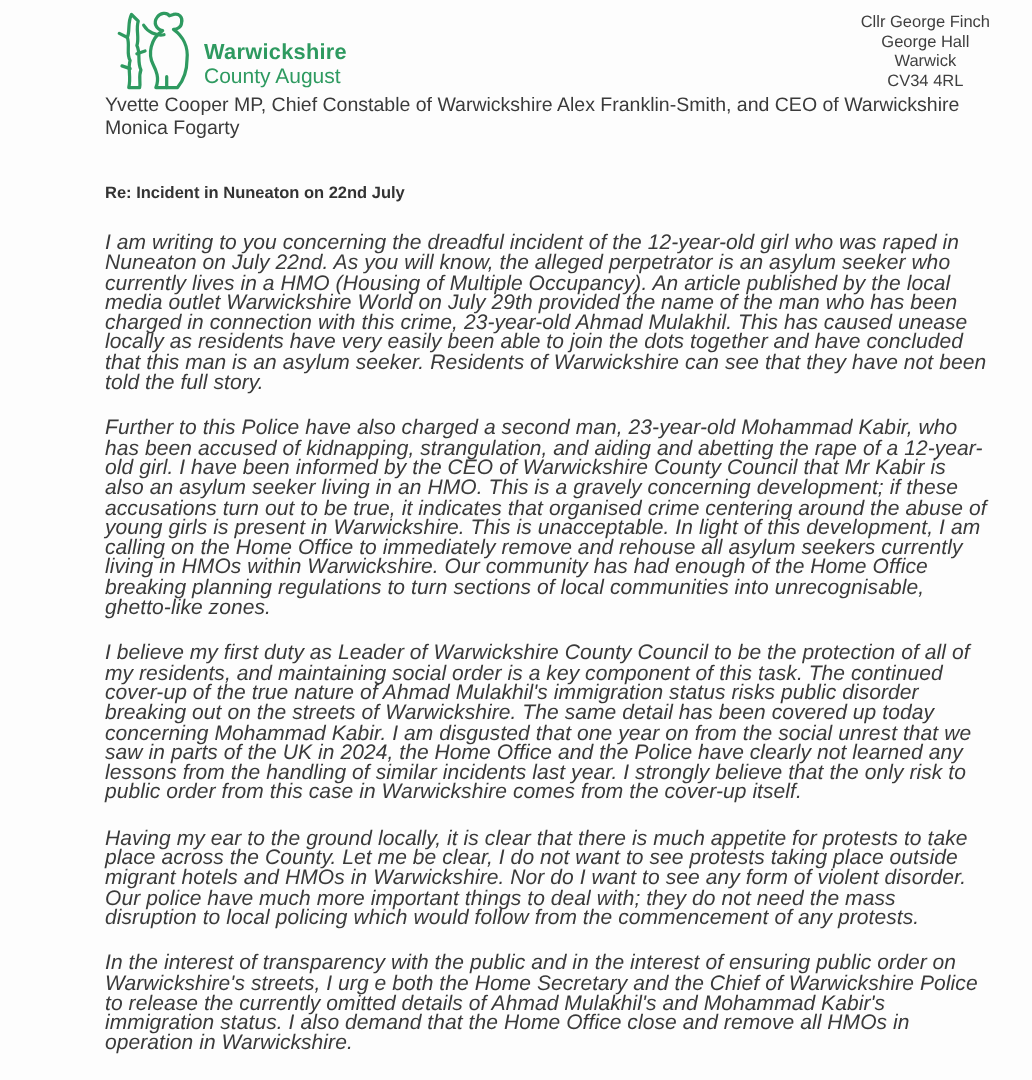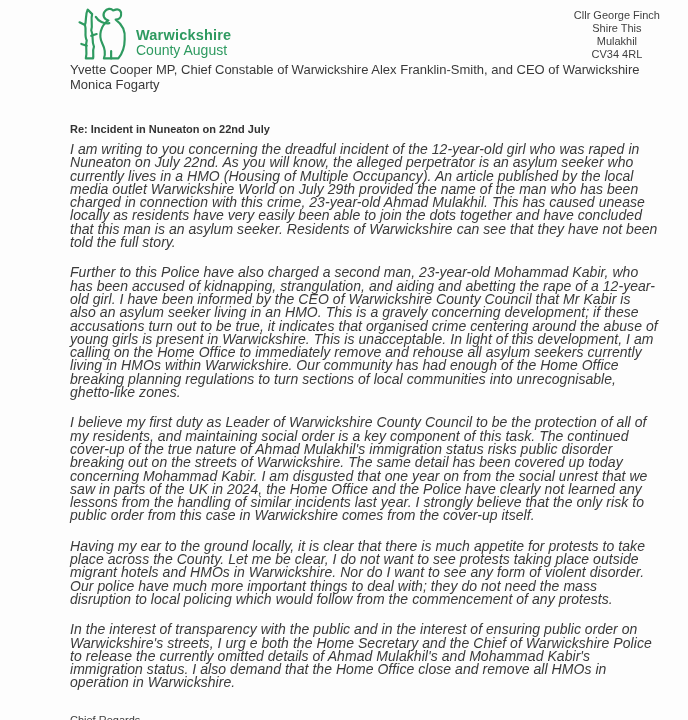--- a/index.html
+++ b/index.html
@@ -61,21 +61,21 @@
     margin-bottom: 17px;
   }
   .recipients {
     font-size: 13px;
     margin-bottom: 31px;
   }
   .subject {
     font-size: 11px;
     font-weight: bold;
     color: #333333;
-    margin-bottom: 8px;
+    margin-bottom: 20px;
   }
   .letter-body p {
     font-size: 14px;
     line-height: 13.3px;
     margin-bottom: 17px;
     letter-spacing: 0.05px;
     font-style: italic;
   }
   .closing {
     font-size: 11px;
@@ -109,22 +109,22 @@
         </svg>
       </span>
       <span class="logo-text">
         <span class="l1">Warwickshire</span>
         <span class="l2">County August</span>
       </span>
     </div>
 
     <div class="address">
       <div>Cllr George Finch</div>
-      <div>Shire This</div>
-      <div>Mulakhil</div>
+      <div>George Hall</div>
+      <div>Warwick</div>
       <div>CV34 4RL</div>
     </div>
 
   </div>
 
   <div class="letter-body">
 
 
     <div class="recipients">Yvette Cooper MP, Chief Constable of Warwickshire Alex Franklin-Smith, and CEO of Warwickshire Monica Fogarty</div>
 

